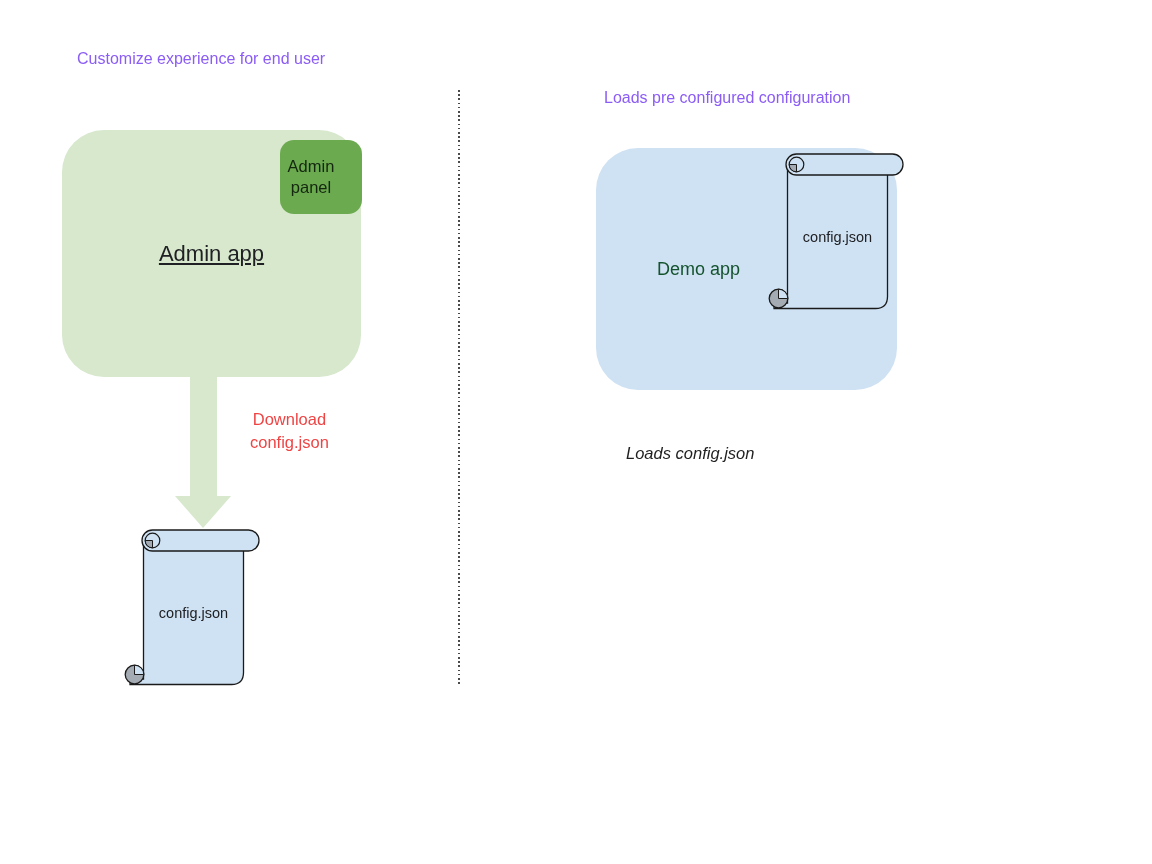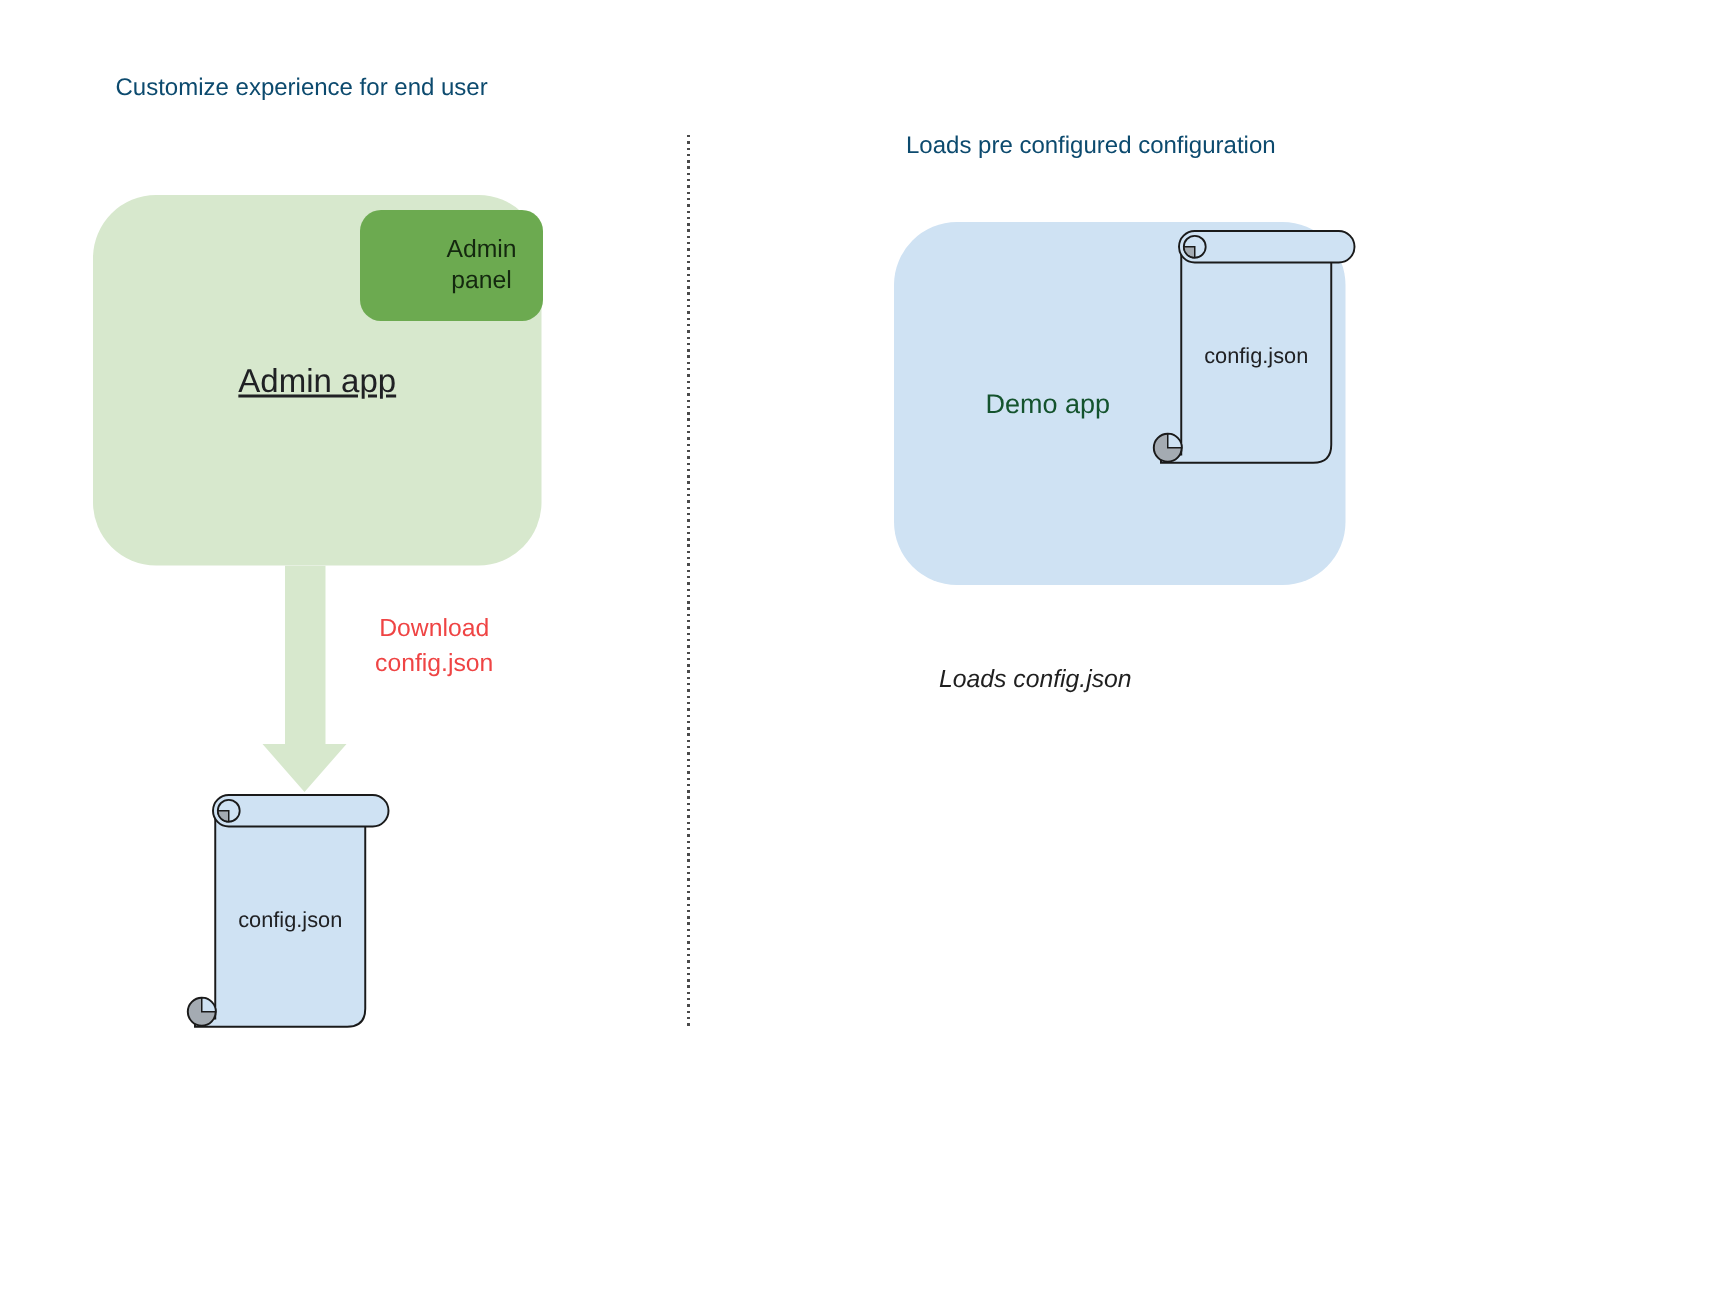--- a/index.html
+++ b/index.html
@@ -8,21 +8,21 @@
     width: 1152px;
     height: 864px;
     background: #ffffff;
     overflow: hidden;
     font-family: "Liberation Sans", sans-serif;
     color: #202124;
   }
   .abs { position: absolute; }
   .section-title {
     font-size: 16px;
-    color: #0c4a6e;
+    color: #8b5cf6;
     white-space: nowrap;
   }
   #divider {
     left: 458px; top: 90px;
     width: 1.5px; height: 596px;
     background-image: repeating-linear-gradient(
       to bottom, #4a4a4a 0px, #4a4a4a 1.6px, transparent 1.6px, transparent 4.2px);
   }
   #admin-app-box {
     left: 62px; top: 130px;
@@ -31,23 +31,22 @@
     border-radius: 42px;
     display: flex; align-items: center; justify-content: center;
   }
   #admin-app-label { font-size: 22px; color: #202124; text-decoration: underline; }
   #admin-panel-box {
     position: absolute;
     right: -1px; top: 10px;
     width: 82px; height: 74px;
     background: #6caa50;
     border-radius: 14px;
-    display: flex; align-items: center; justify-content: center;
+    display: flex; align-items: center; 
     text-align: center;
-    padding-left: 40px;
   }
   #admin-panel-label {
     font-size: 16.5px; line-height: 21px; color: #14280f;
     width: 62px;
   }
   #download-arrow { left: 173px; top: 377px; width: 60px; height: 152px; }
   #download-label {
     left: 250px; top: 408px;
     font-size: 16.5px; line-height: 22.5px; color: #ef4444; text-align: center;
   }

